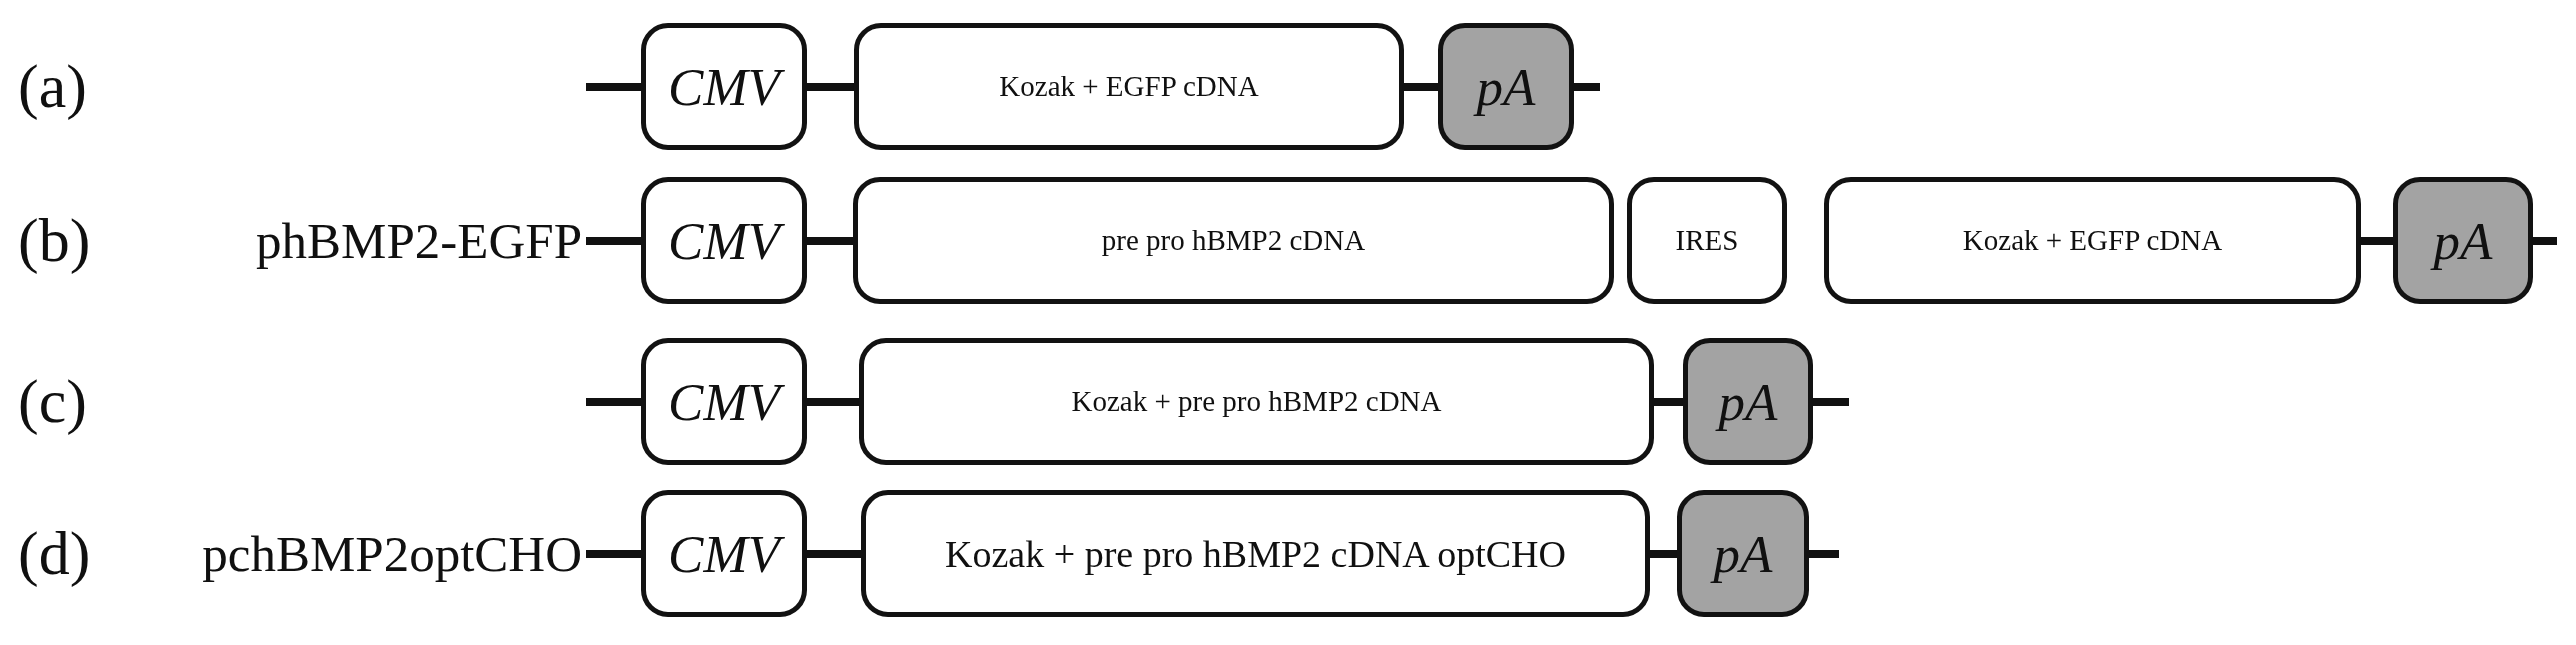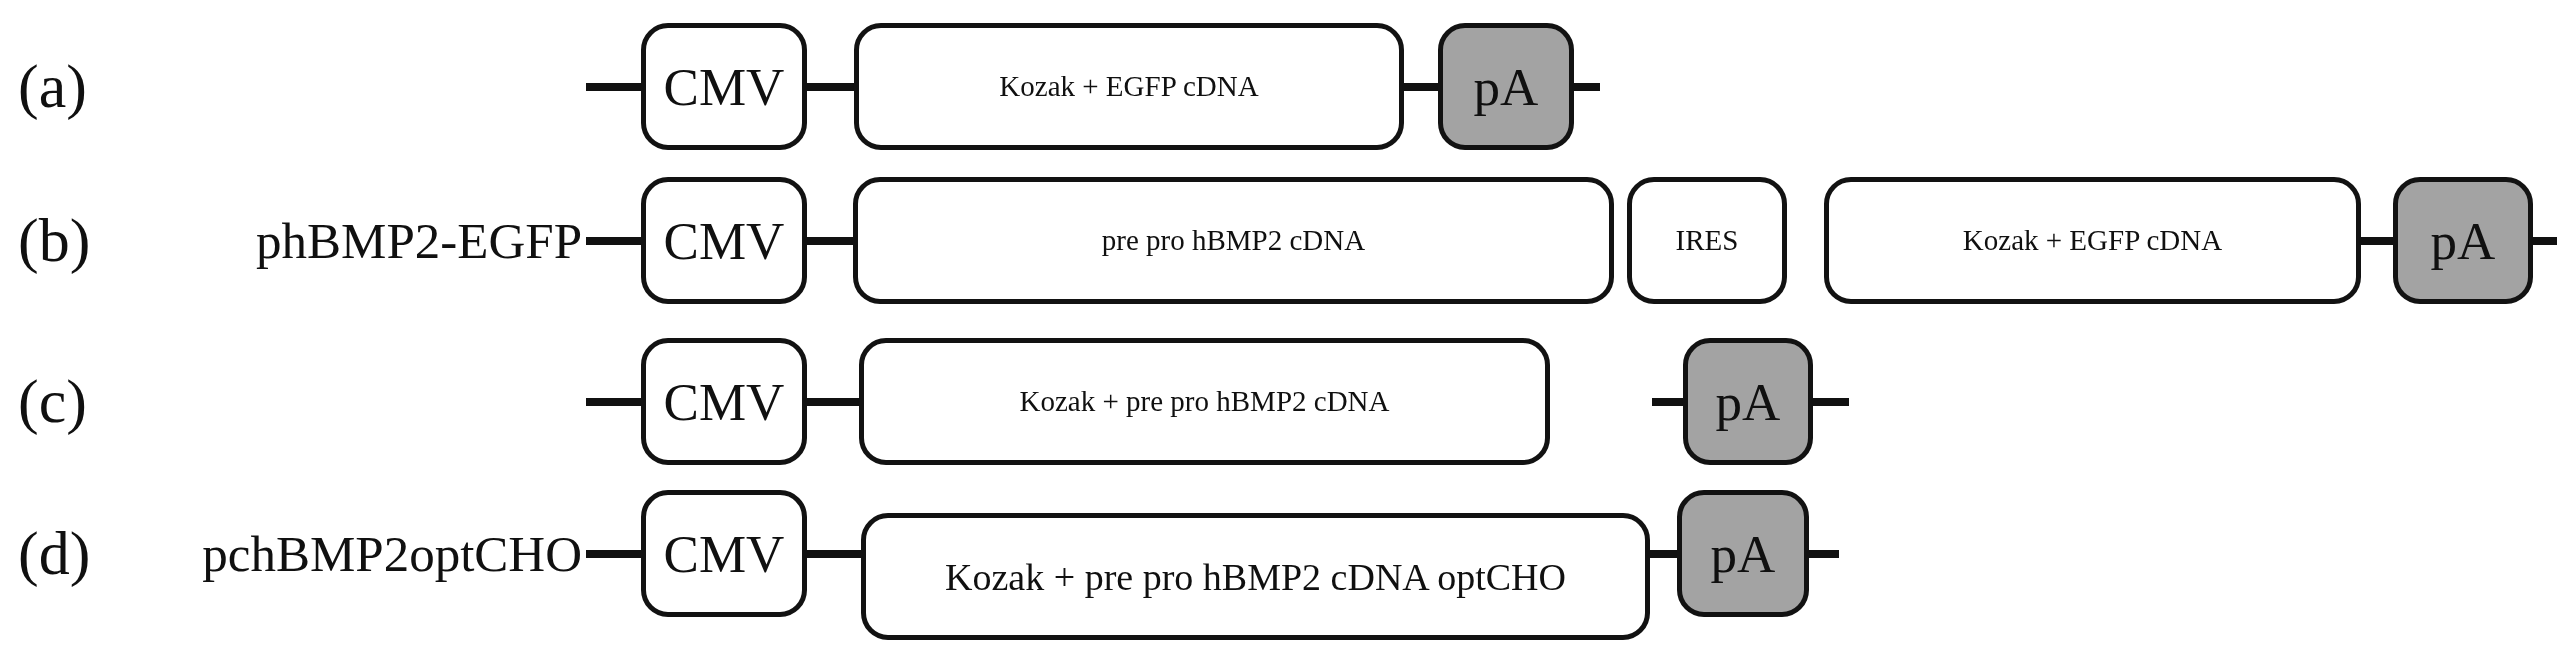--- a/index.html
+++ b/index.html
@@ -59,27 +59,27 @@
     border: 5.5px solid #121212;
     border-radius: 27px;
     display: flex;
     align-items: center;
     justify-content: center;
     font-size: 29px;
     white-space: nowrap;
   }
   .box.promoter, .box.polya {
     font-size: 53px;
+    font-style: italic;
   }
   .box.polya {
     background: #a3a3a3;
   }
   .box.condensed {
     font-size: 38px;
-    margin-top: 23px;
   }
 </style>
 </head>
 <body>
 
 <div class="figure">
 
   <div class="row" style="top:23px">
     <div class="row-index">(a)</div>
     <div class="wire" style="left:586px;width:56px"></div>
@@ -121,21 +121,21 @@
     <div class="wire" style="left:2531px;width:26px"></div>
   </div>
 
   <div class="row" style="top:338px">
     <div class="row-index">(c)</div>
     <div class="wire" style="left:586px;width:56px"></div>
     <div class="box promoter" style="left:641px;width:166px">
       <span>CMV</span>
     </div>
     <div class="wire" style="left:804px;width:57px"></div>
-    <div class="box" style="left:859px;width:691px">
+    <div class="box" style="left:859px;width:795px">
       <span>Kozak + pre pro hBMP2 cDNA</span>
     </div>
     <div class="wire" style="left:1652px;width:35px"></div>
     <div class="box polya" style="left:1683px;width:130px">
       <span>pA</span>
     </div>
     <div class="wire" style="left:1811px;width:38px"></div>
   </div>
 
   <div class="row" style="top:490px">

